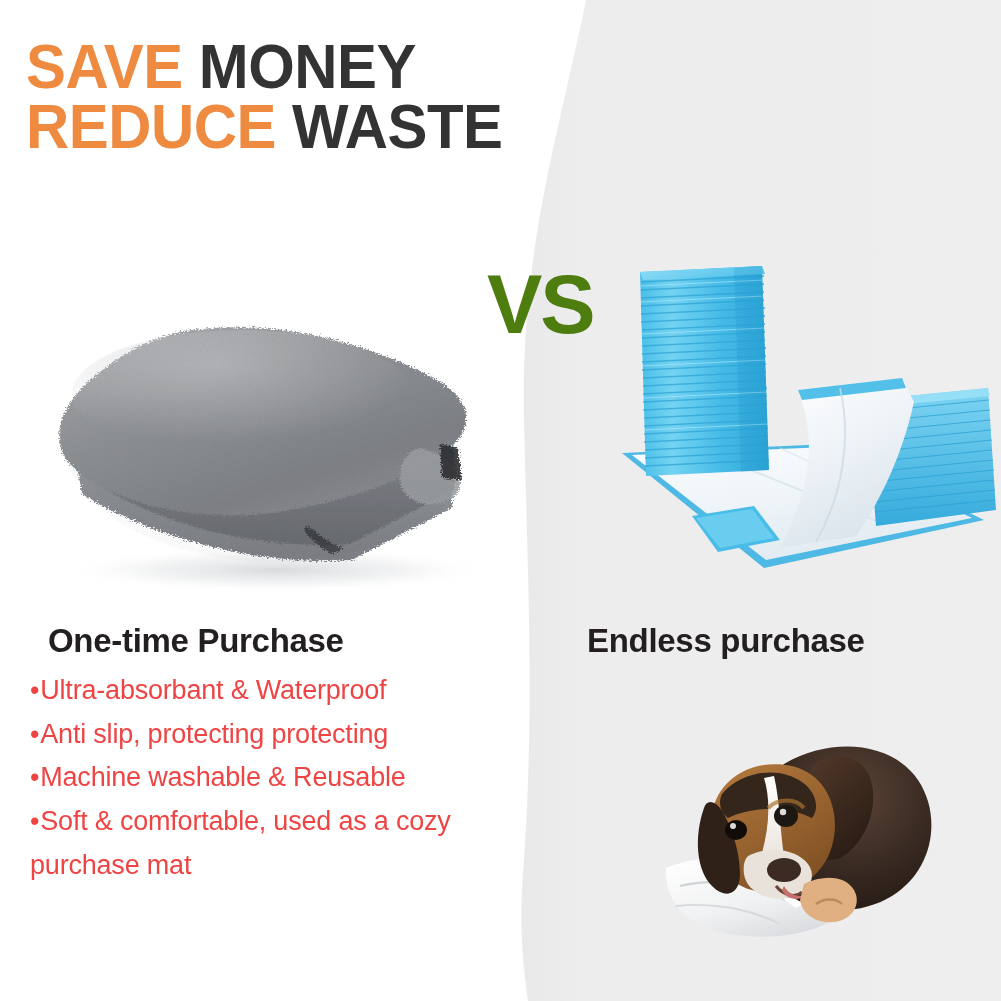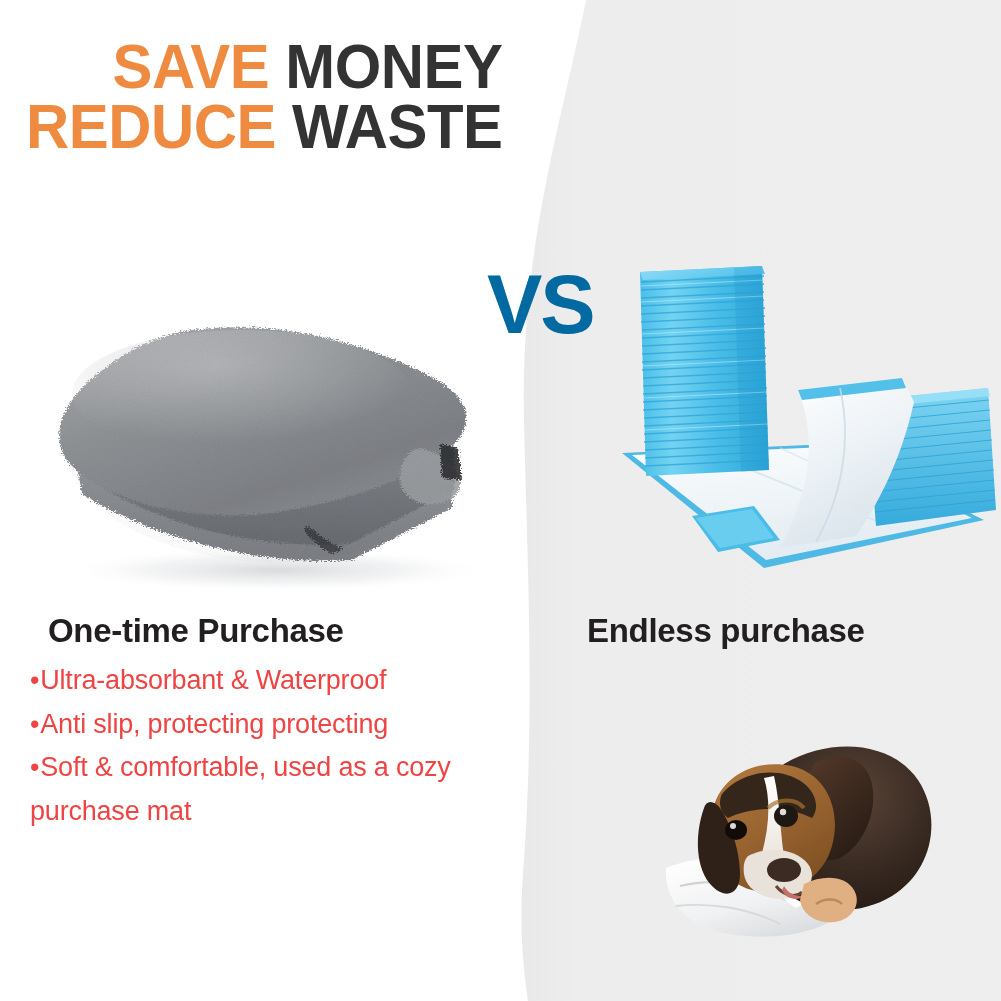--- a/index.html
+++ b/index.html
@@ -34,21 +34,20 @@
   }
 
   
   .headline {
     position: absolute;
     left: 26px;
     top: 36px;
     z-index: 6;
     line-height: 0.96;
     letter-spacing: -0.5px;
-    text-align: right;
   }
   .hl-line {
     white-space: nowrap;
     font-weight: 700;
     font-size: 63px;
     font-stretch: condensed;
     transform: scaleX(0.95);
     transform-origin: left center;
   }
   .hl-orange { color: #ee8b40; }
@@ -56,21 +55,21 @@
   .hl-gap    { display: inline-block; width: 17px; }
 
   
   .vs-mark {
     position: absolute;
     left: 487px;
     top: 263px;
     z-index: 7;
     font-size: 83px;
     font-weight: 700;
-    color: #0369a1;
+    color: #4d7c0f;
     letter-spacing: -2px;
     line-height: 1;
   }
 
   
   .img-layer { position: absolute; z-index: 4; }
 
   
   #towel-photo {
     left: 22px;
@@ -101,21 +100,21 @@
   
   .col { position: absolute; z-index: 6; }
   #col-left  { left: 30px;  top: 612px; width: 500px; }
   #col-right { left: 579px; top: 612px; width: 440px; }
 
   .col-title {
     font-size: 33px;
     font-weight: 700;
     color: #231f20;
     letter-spacing: -0.3px;
-    margin: 0 0 9px 18px;
+    margin: 10px 0 9px 18px;
     white-space: nowrap;
   }
   #col-right .col-title { margin-left: 8px; }
 
   .bullets { margin: 0; padding: 0; list-style: none; }
   .bullet {
     font-size: 27px;
     color: #ef4444;
     line-height: 1.62;
     letter-spacing: -0.2px;
@@ -432,20 +431,21 @@
                C 160 206, 146 196, 144 182 Z" fill="#e0b083"></path>
       <path d="M 160 186 C 168 180, 180 180, 186 186" stroke="#b88a5e" stroke-width="2.4" fill="none"></path>
     </svg>
   </div>
 
   <div class="col" id="col-left">
     <h2 class="col-title">One-time Purchase</h2>
     <ul class="bullets">
       <li class="bullet"><span class="dot">•</span><span>Ultra-absorbant &amp; Waterproof</span></li>
       <li class="bullet"><span class="dot">•</span><span>Anti slip, protecting protecting</span></li>
+      <li class="bullet"><span class="dot">•</span><span>Machine washable &amp; Reusable</span></li>
       <li class="bullet"><span class="dot">•</span><span>Soft &amp; comfortable, used as a cozy</span></li>
       <li class="bullet cont">purchase mat</li>
     </ul>
   </div>
 
   <div class="col" id="col-right">
     <h2 class="col-title">Endless purchase</h2>
   </div>
 
 </div>

